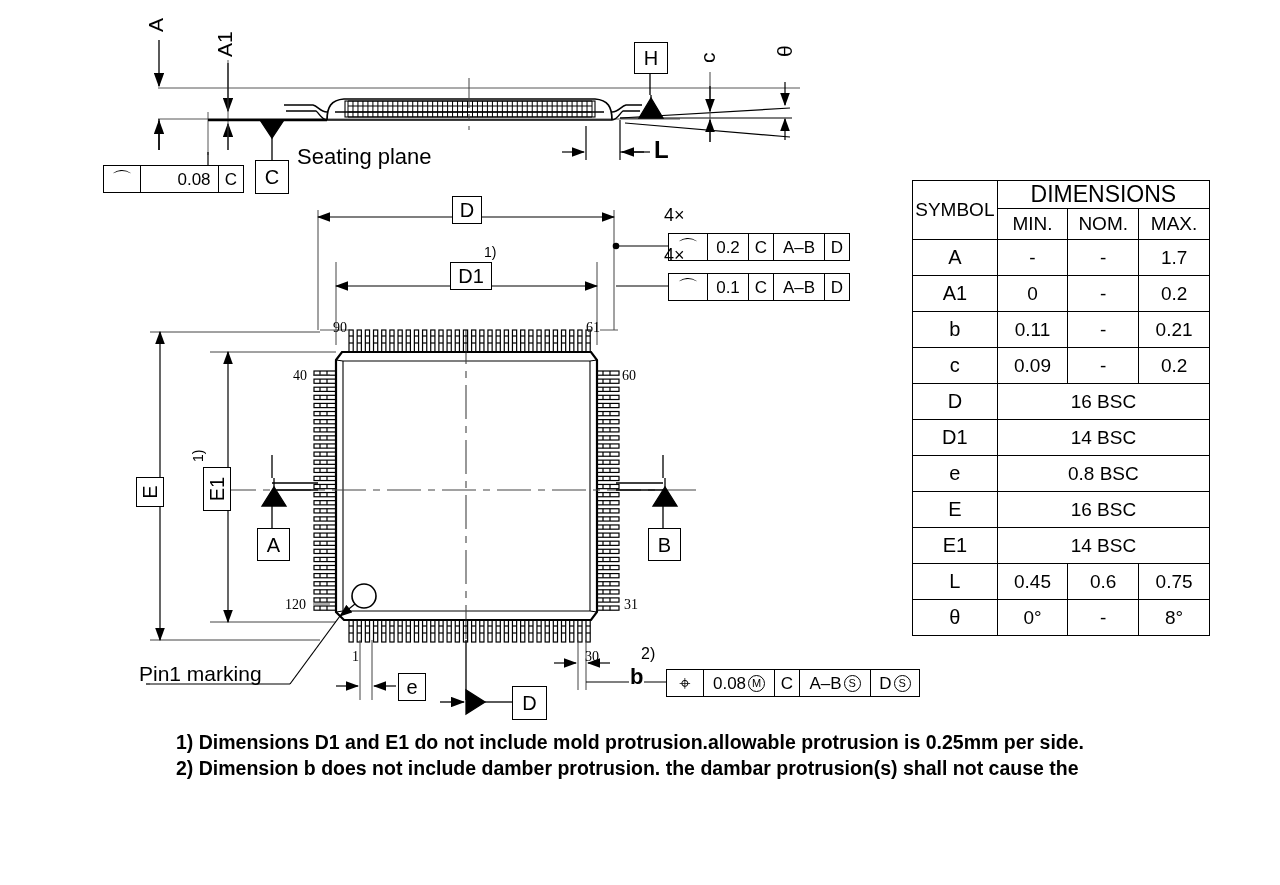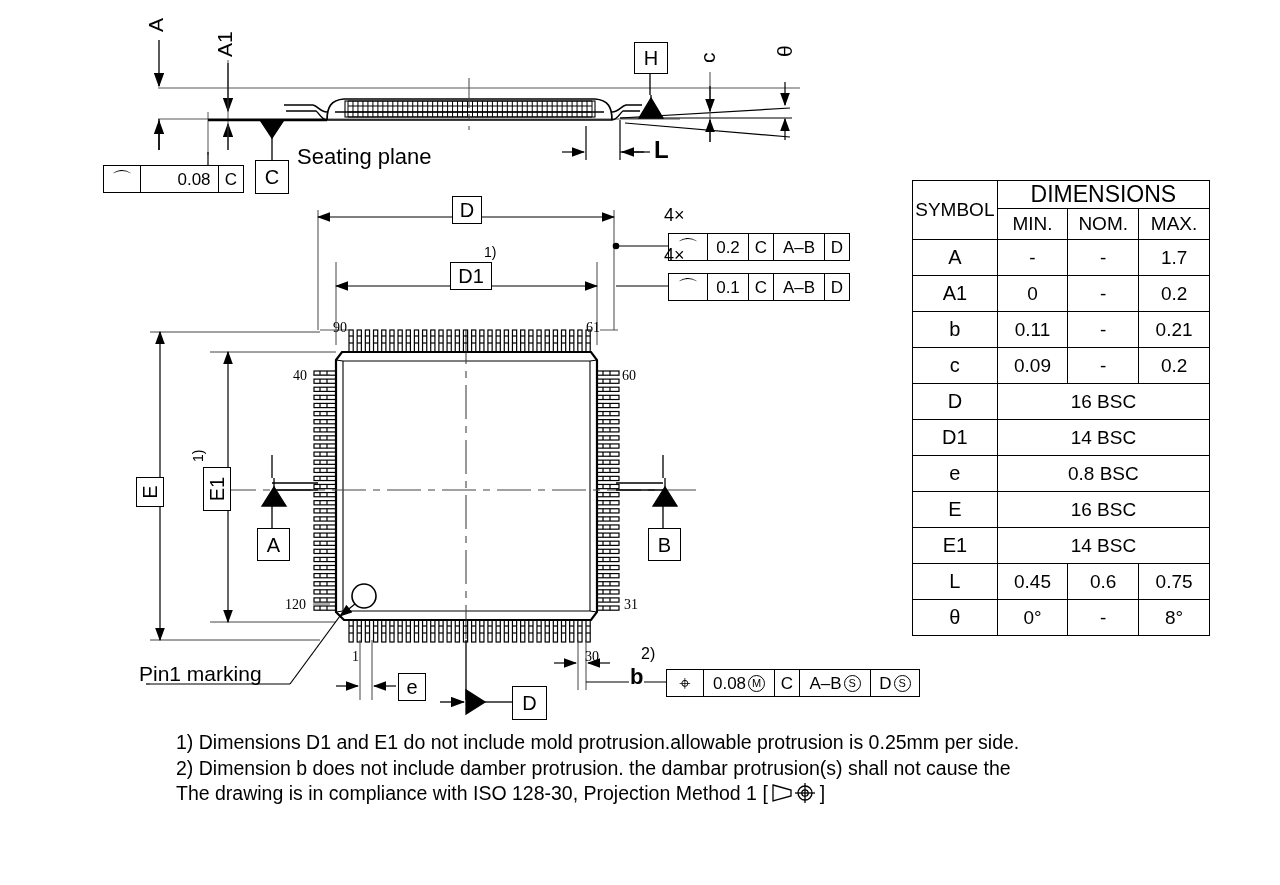--- a/index.html
+++ b/index.html
@@ -29,21 +29,21 @@
   .dimtable .sym{font-size:20px;height:35px;}
   .dimtable .val{font-size:19px;height:35px;}
   .dimtable .span3{font-size:19px;height:35px;text-align:center;}
 
   
   .txt{position:absolute;white-space:nowrap;font-family:"Liberation Sans", sans-serif;}
   .seating{left:297px;top:144px;font-size:22px;}
   .pin1mark{left:139px;top:662px;font-size:21px;}
 
   .notes{position:absolute;left:176px;top:730px;width:1000px;font-size:19.5px;line-height:25.5px;}
-  .notes div{white-space:nowrap;}
+  .notes div{white-space:nowrap;font-weight:bold;}
   .proj-sym{display:inline-block;vertical-align:-5px;margin:0 1px;}
 
   
   .boxlbl{
     position:absolute;border:1.6px solid #000;background:#fff;
     display:flex;align-items:center;justify-content:center;
     font-size:20px;line-height:1;
   }
   .rot90{transform:rotate(-90deg);}
   
@@ -898,28 +898,15 @@
           <td class="val">0°</td>
           <td class="val">-</td>
           <td class="val">8°</td>
         </tr>
       </tbody>
   </table>
 
   <div class="notes">
     <div>1) Dimensions D1 and E1 do not include mold protrusion.allowable protrusion is 0.25mm per side.</div>
     <div>2) Dimension b does not include damber protrusion. the dambar protrusion(s) shall not cause the</div>
-    <div>
-      <span>The drawing is in compliance with ISO 128-30, Projection Method 1 [</span><span class="proj-sym">
-        <svg width="50" height="24" viewBox="0 0 50 24" xmlns="http://www.w3.org/2000/svg">
-          <g stroke="#000" fill="none" stroke-width="1.3">
-            <path d="M4,4 L22,9 L22,15 L4,20 Z"></path>
-            <circle cx="36" cy="12" r="7"></circle>
-            <circle cx="36" cy="12" r="3.2"></circle>
-            <line x1="26" y1="12" x2="46" y2="12"></line>
-            <line x1="36" y1="2" x2="36" y2="22"></line>
-          </g>
-        </svg>
-      </span><span>]</span>
-    </div>
   </div>
 
 </div>
 
 </body></html>

